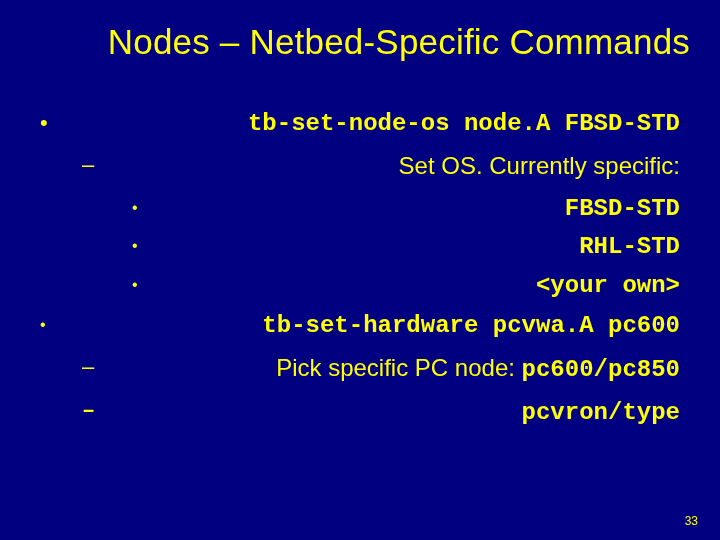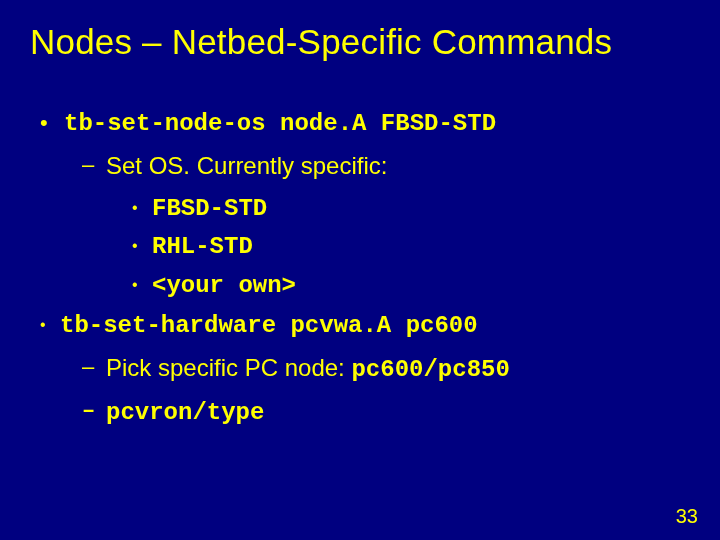--- a/index.html
+++ b/index.html
@@ -19,20 +19,21 @@
     box-sizing: border-box;
   }
   .title {
     position: absolute;
     top: 22px;
     left: 30px;
     right: 30px;
     font-size: 35px;
     font-weight: normal;
     letter-spacing: 0.2px;
+    text-align: right;
   }
   .body {
     position: absolute;
     top: 108px;
     left: 40px;
     right: 40px;
     font-size: 24px;
     line-height: 1.35;
   }
   .lvl0 { margin-left: 0; }
@@ -45,27 +46,27 @@
   }
   .row.tight { margin-bottom: 6px; }
   .bullet {
     flex: 0 0 auto;
     width: 24px;
     display: inline-block;
   }
   .bullet.dot  { font-size: 22px; line-height: 1.35; }
   .bullet.dash { font-size: 22px; line-height: 1.35; }
   .bullet.sm   { font-size: 16px; line-height: 1.9; width: 20px; }
-  .txt { flex: 1 1 auto; }
+  .txt { flex: 1 1 auto; text-align: right; }
   .code { font-family: "Courier New", Courier, monospace; font-weight: bold; }
   .pagenum {
     position: absolute;
     bottom: 12px;
     right: 22px;
-    font-size: 20px;
+    font-size: 12px;
   }
   .gap-top { margin-top: 8px; }
 </style>
 </head>
 <body>
 
 <div class="slide">
 
   <div class="title">Nodes – Netbed-Specific Commands</div>
 

